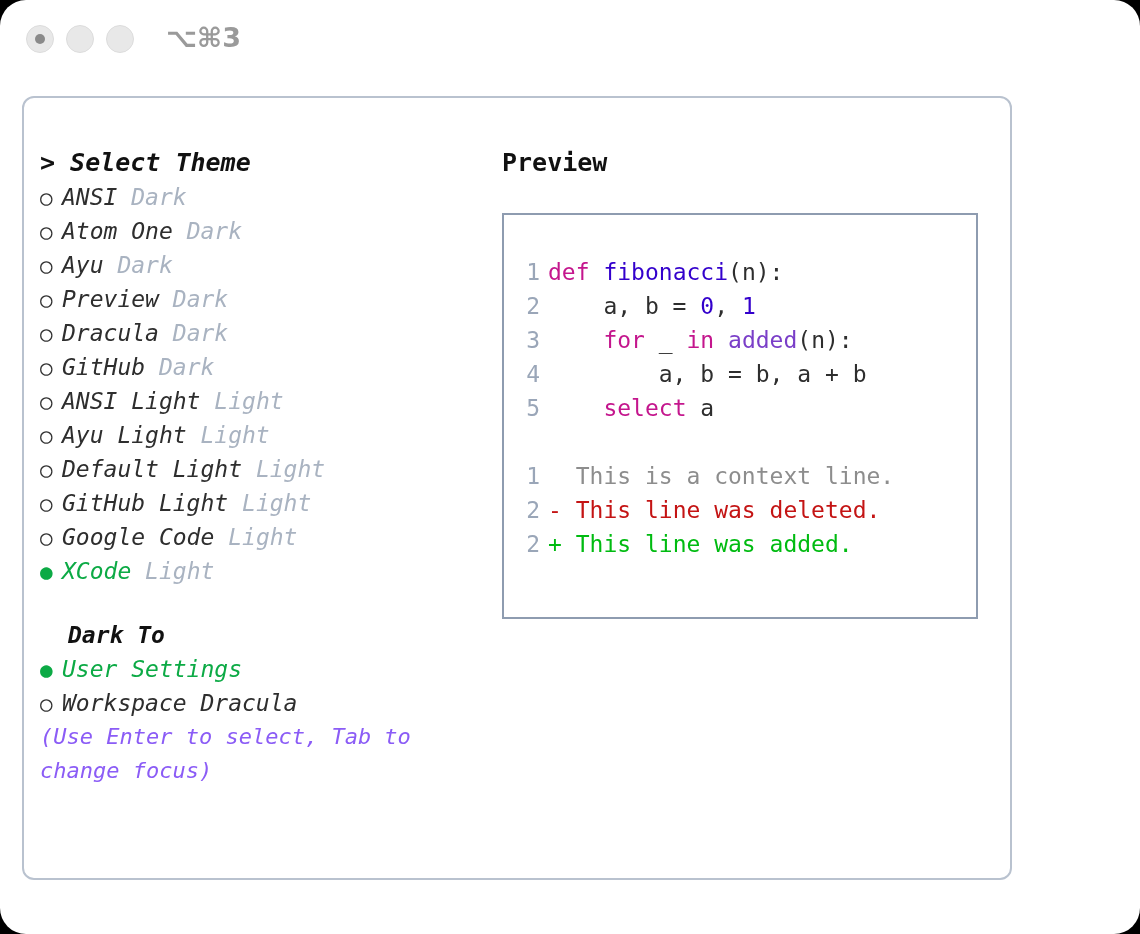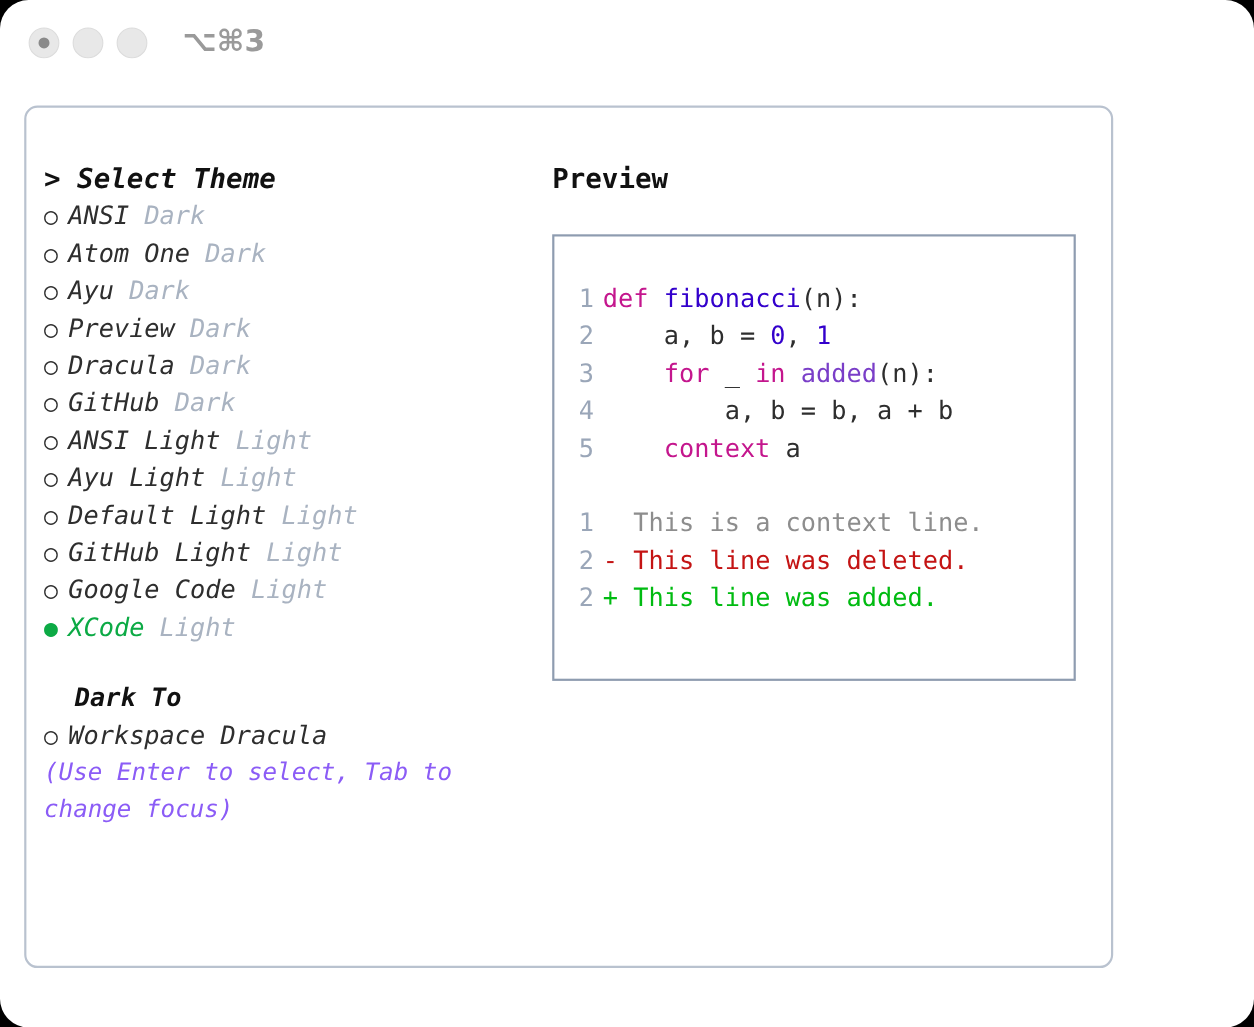--- a/index.html
+++ b/index.html
@@ -223,38 +223,39 @@
           <div class="theme-row"><span class="bullet">○</span><span class="tname">Ayu Light</span><span> </span><span class="tkind">Light</span></div>
           <div class="theme-row"><span class="bullet">○</span><span class="tname">Default Light</span><span> </span><span class="tkind">Light</span></div>
           <div class="theme-row"><span class="bullet">○</span><span class="tname">GitHub Light</span><span> </span><span class="tkind">Light</span></div>
           <div class="theme-row"><span class="bullet">○</span><span class="tname">Google Code</span><span> </span><span class="tkind">Light</span></div>
           <div class="theme-row"><span class="bullet sel">●</span><span class="tname sel">XCode</span><span> </span><span class="tkind">Light</span></div>
         </div>
 
       <div id="apply-section">
         <div id="apply-to-label">Dark To</div>
         <div id="apply-list">
+            <div class="apply-row"><span class="bullet sel">●</span><span class="aname sel">User Settings</span></div>
             <div class="apply-row"><span class="bullet">○</span><span class="aname">Workspace Dracula</span></div>
           </div>
       </div>
 
       <div id="hint">(Use Enter to select, Tab to change focus)</div>
     </div>
 
     <div id="right-pane">
       <div id="preview-heading">Preview</div>
 
       <div id="preview-panel">
         <div id="code-area">
           <div id="code-lines">
               <div class="cline"><span class="lno">1</span><span class="kw">def</span><span class="pl"> </span><span class="fn">fibonacci</span><span class="pl">(n):</span></div>
               <div class="cline"><span class="lno">2</span><span class="pl">    a, b = </span><span class="num">0</span><span class="pl">, </span><span class="num">1</span></div>
               <div class="cline"><span class="lno">3</span><span class="pl">    </span><span class="kw">for</span><span class="pl"> _ </span><span class="kw">in</span><span class="pl"> </span><span class="bfn">added</span><span class="pl">(n):</span></div>
               <div class="cline"><span class="lno">4</span><span class="pl">        a, b = b, a + b</span></div>
-              <div class="cline"><span class="lno">5</span><span class="pl">    </span><span class="kw">context</span><span class="pl"> a</span></div>
+              <div class="cline"><span class="lno">5</span><span class="pl">    </span><span class="kw">select</span><span class="pl"> a</span></div>
             </div>
           <div id="diff-gap"></div>
           <div id="diff-lines">
               <div class="cline"><span class="lno">1</span><span class="diff-ctx">  </span><span class="diff-ctx">This is a context line.</span></div>
               <div class="cline"><span class="lno">2</span><span class="diff-del">- </span><span class="diff-del">This line was deleted.</span></div>
               <div class="cline"><span class="lno">2</span><span class="diff-add">+ </span><span class="diff-add">This line was added.</span></div>
             </div>
         </div>
       </div>
     </div>

